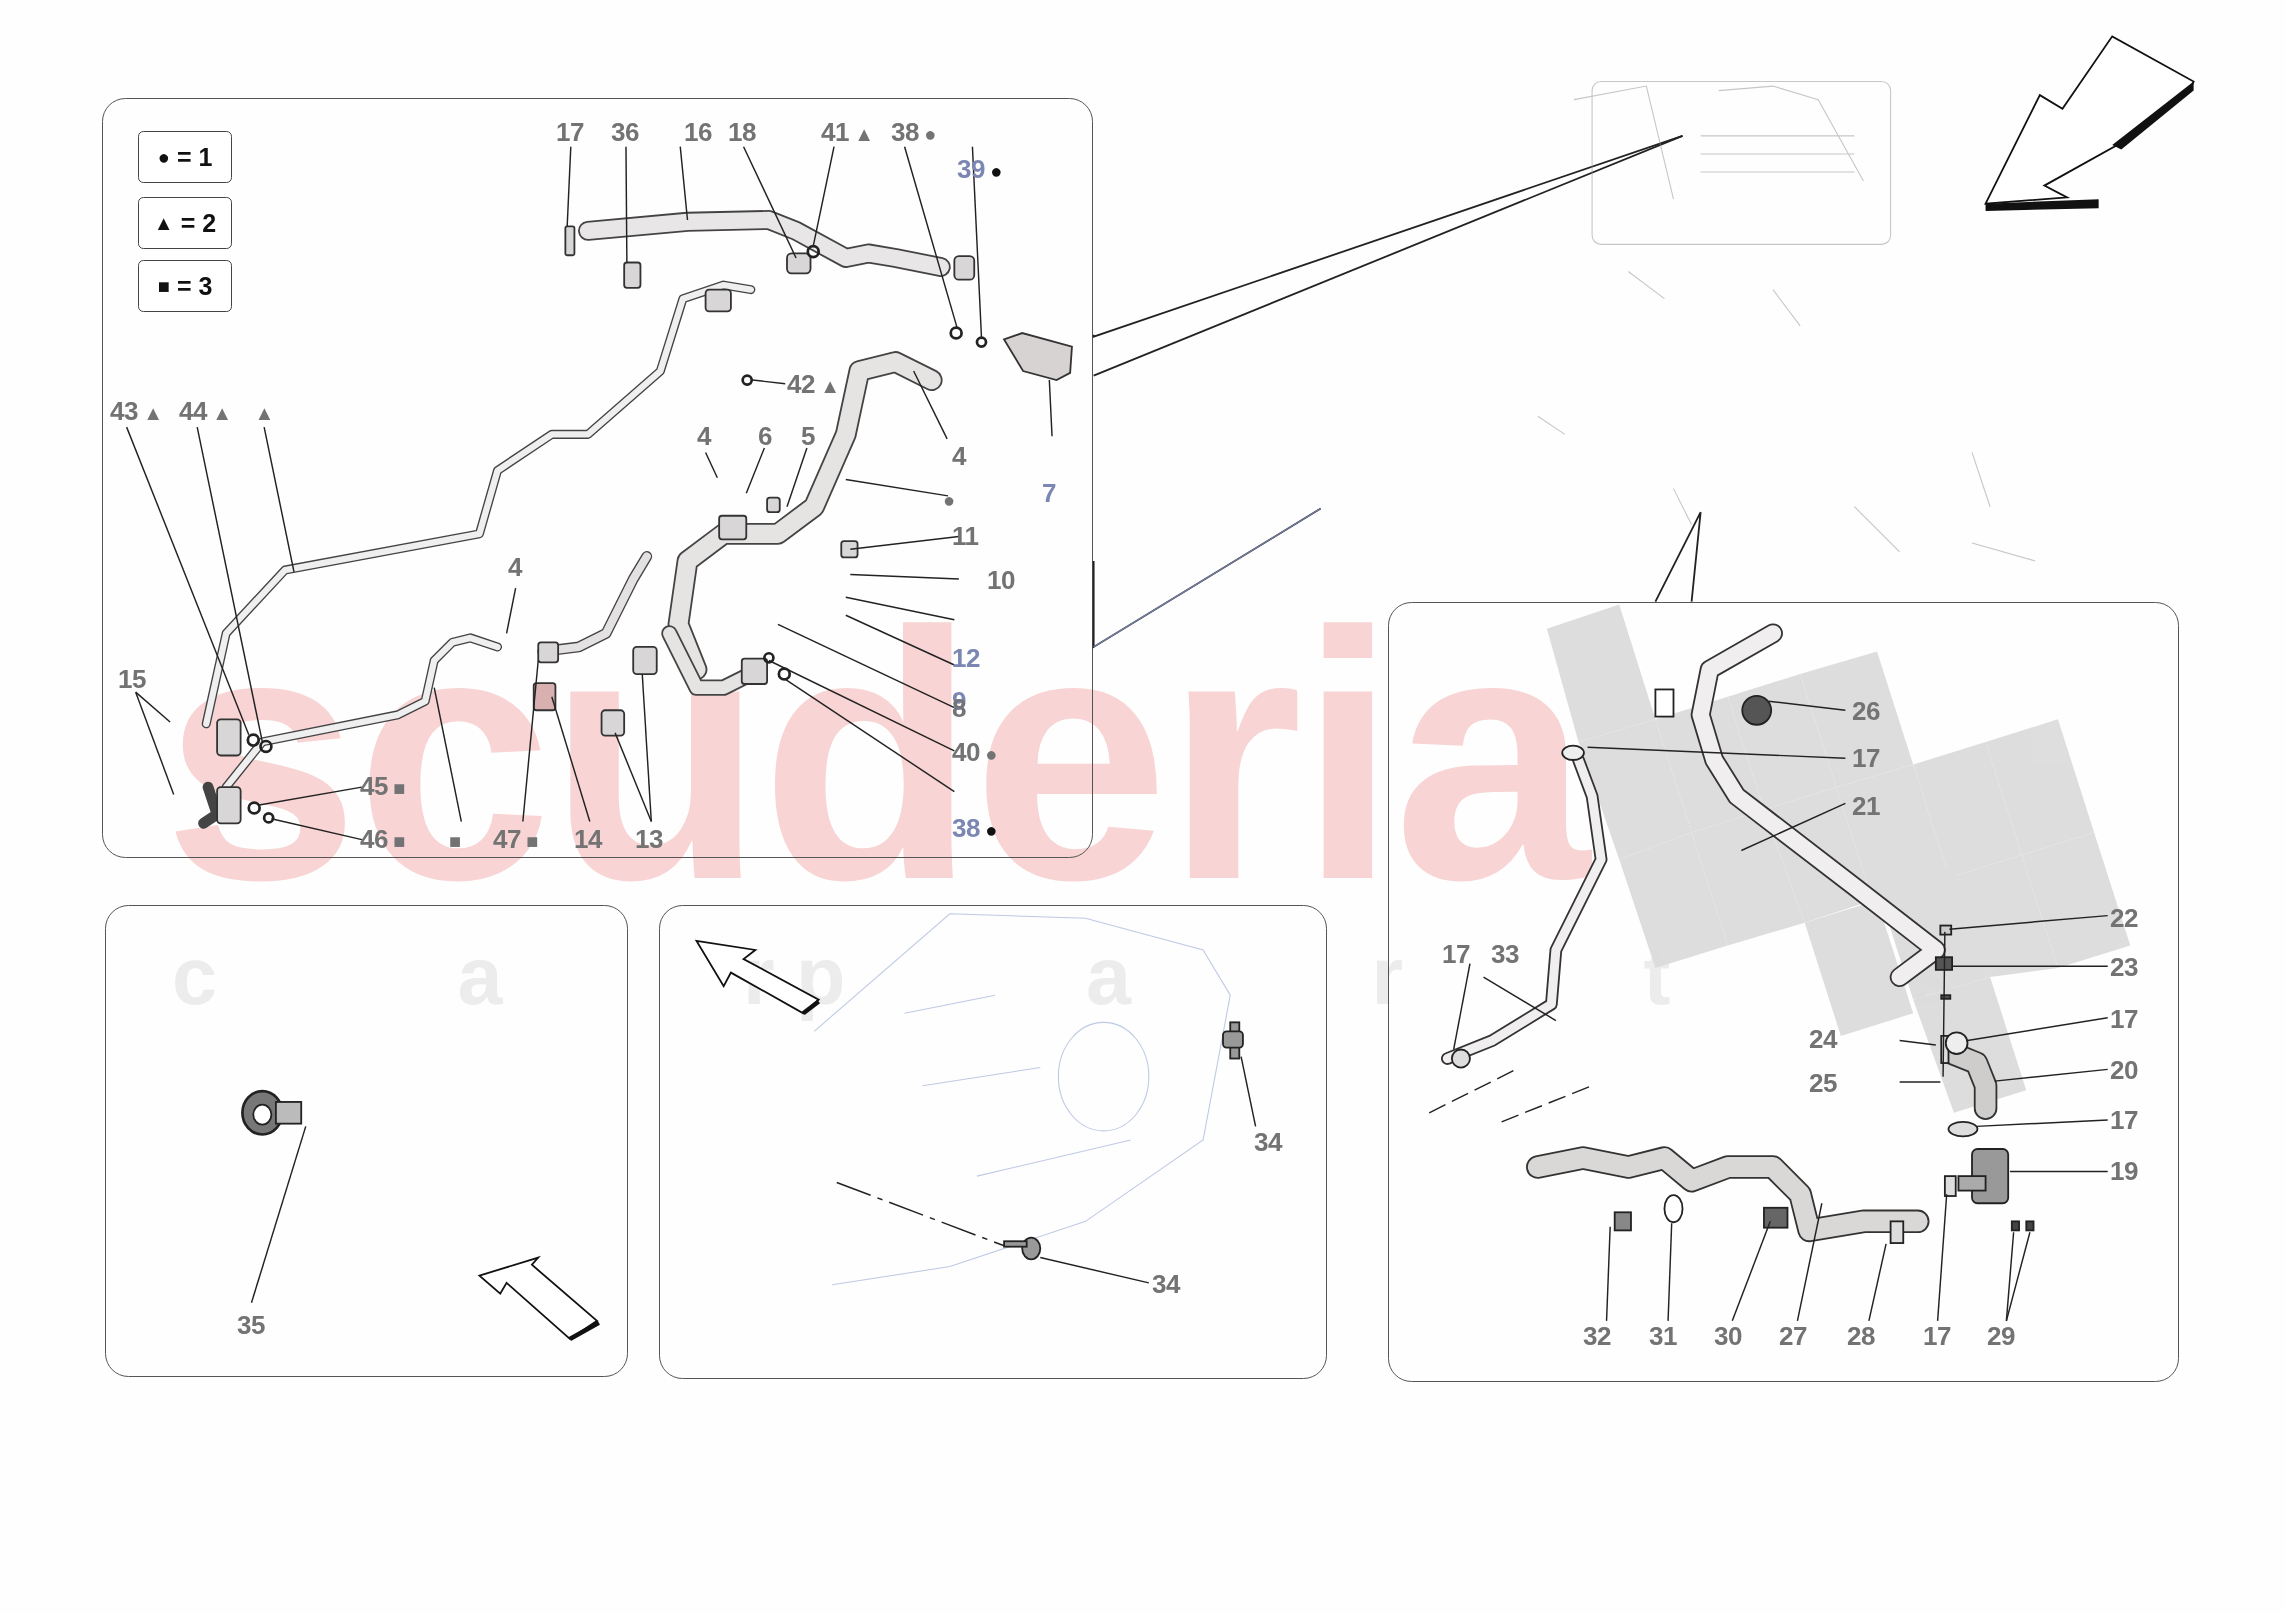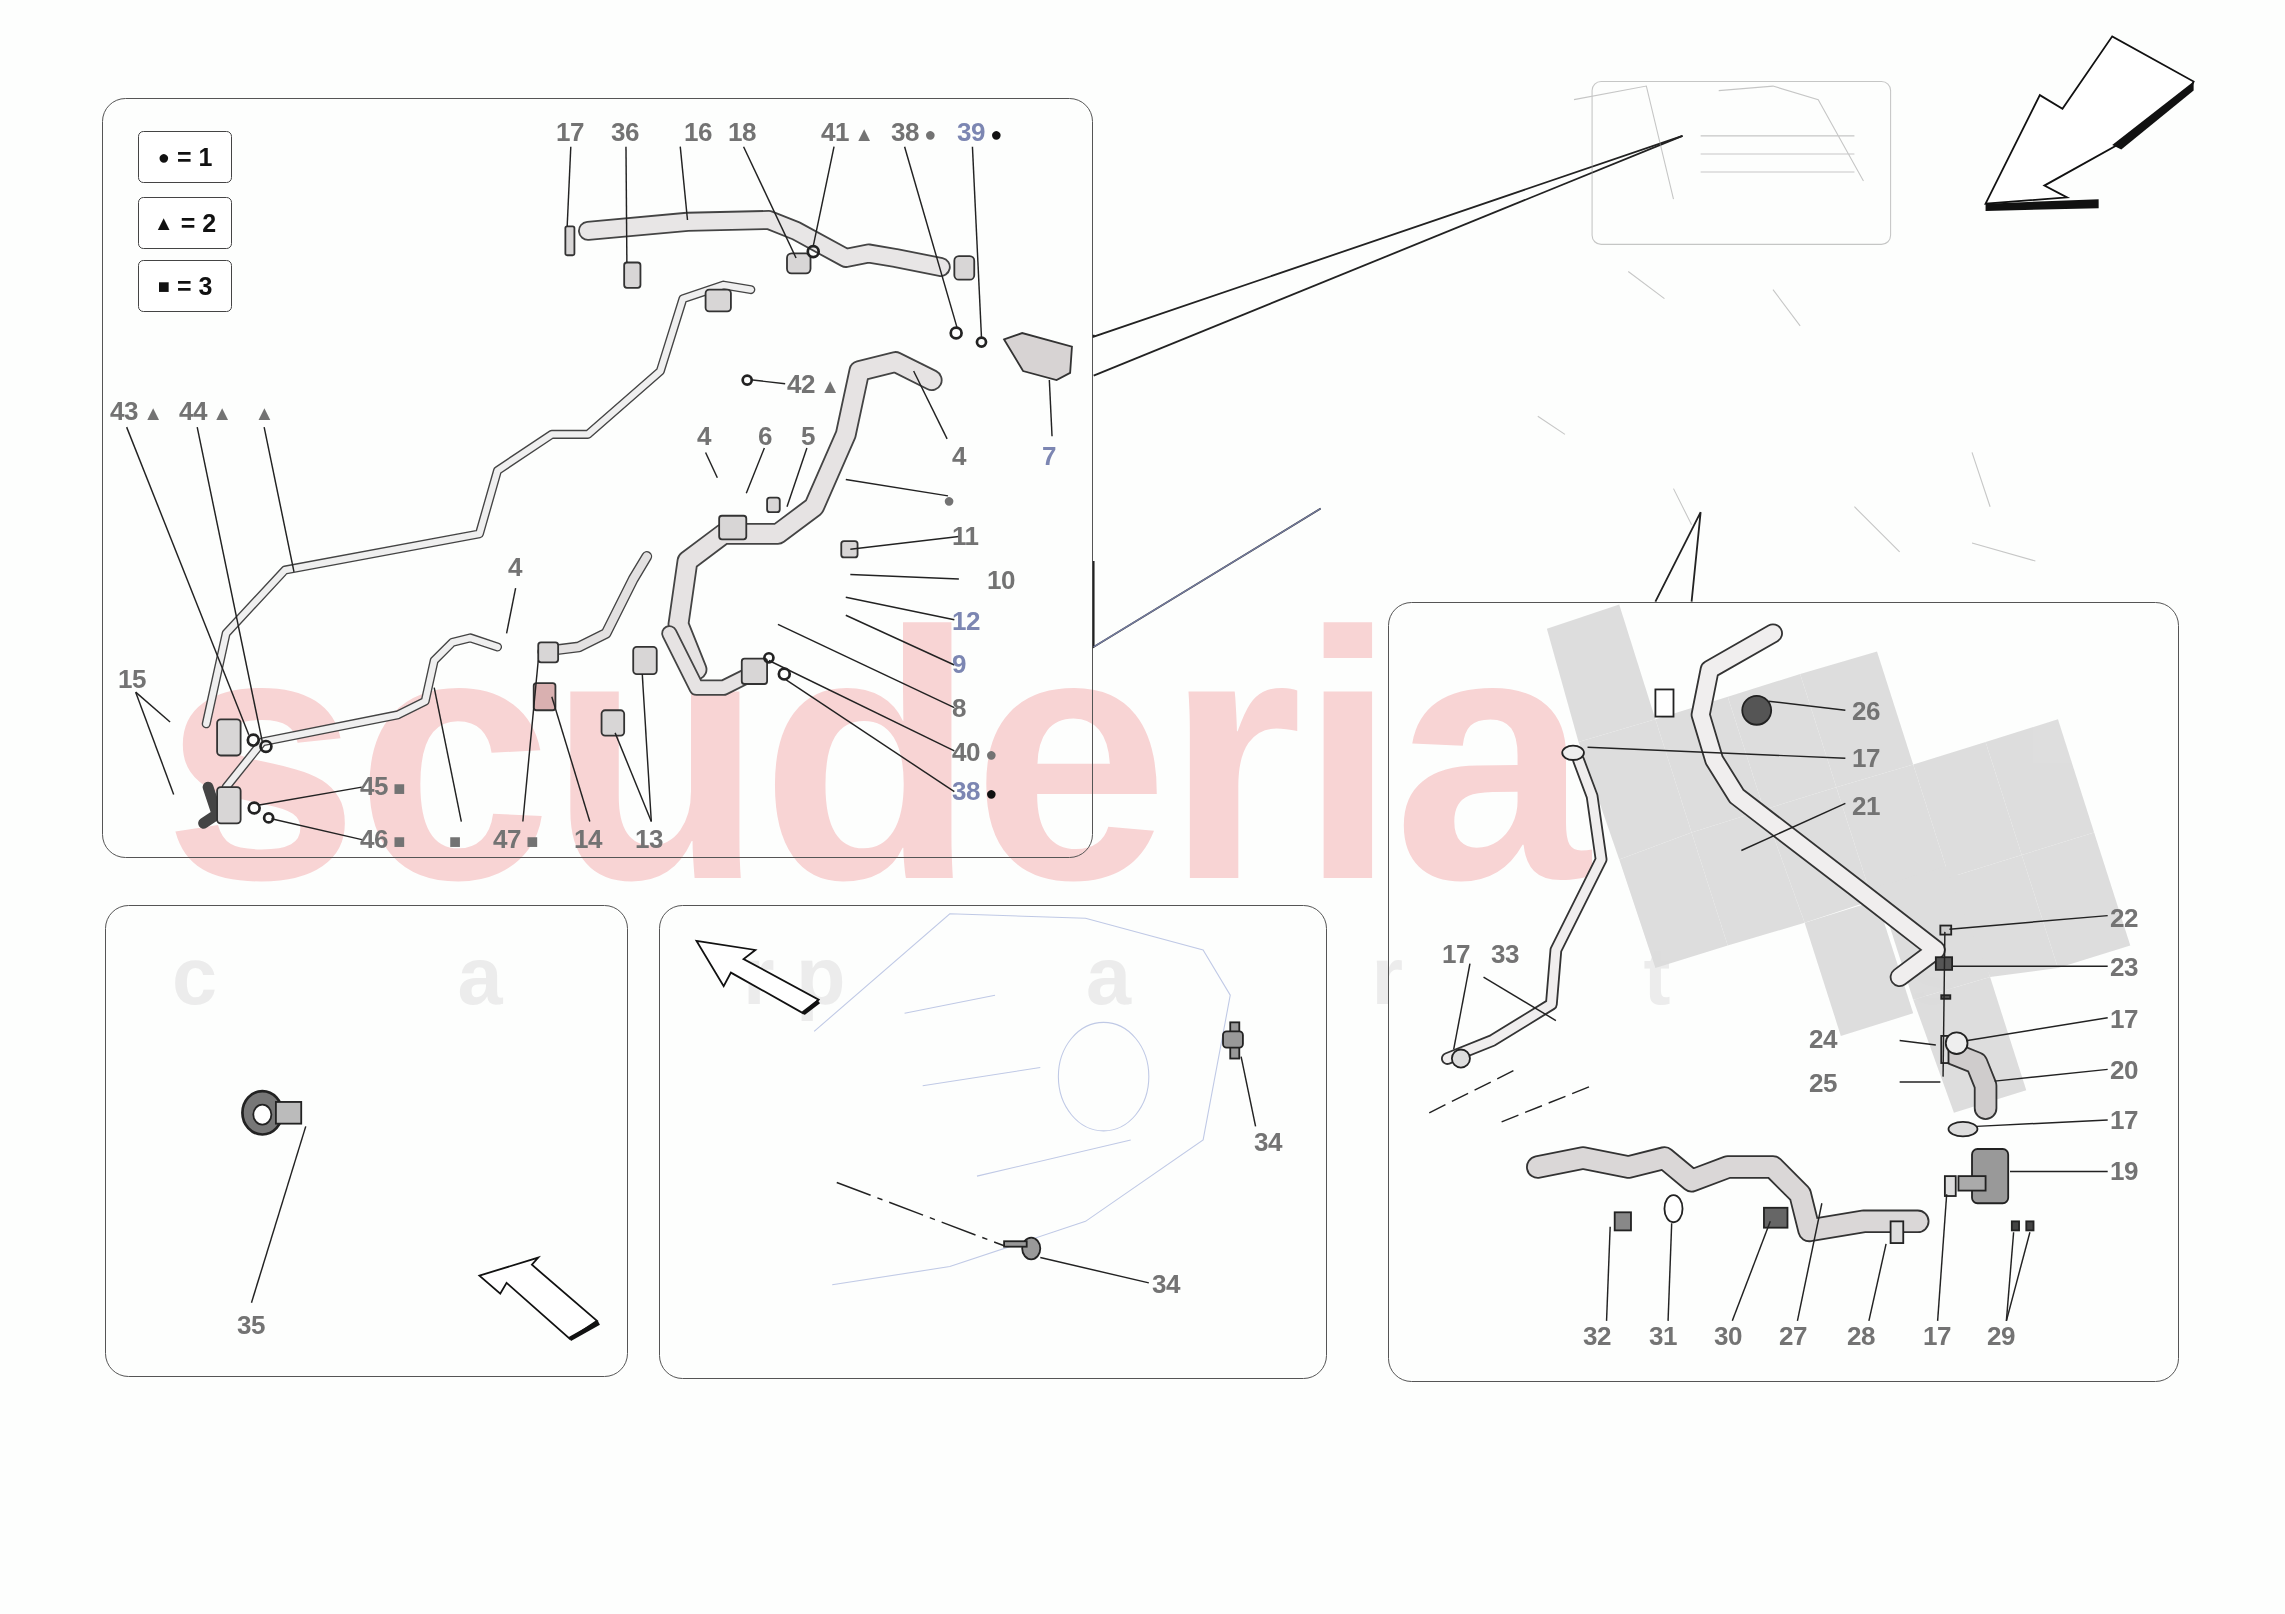--- a/index.html
+++ b/index.html
@@ -1,21 +1,21 @@
 <!DOCTYPE html>
 <html style="font-size:14.5px"><head>
 <meta charset="utf-8">
 <style>
   html,body{margin:0;padding:0;background:#fdfefd;}
   body{width:2285px;height:1615px;position:relative;overflow:hidden;font-family:"Liberation Sans","DejaVu Sans",sans-serif;}
   .panel{position:absolute;border:1.8px solid #555;border-radius:23.5px;background:transparent;box-sizing:border-box;}
   .wm{position:absolute;font-family:"Liberation Sans",sans-serif;font-weight:bold;color:#f8d4d4;line-height:1;white-space:nowrap;z-index:0;letter-spacing:-3.6px;}
   .wm2{position:absolute;font-family:"Liberation Sans",sans-serif;font-weight:bold;color:#ececec;line-height:1;white-space:nowrap;z-index:0;}
   .lbl{position:absolute;font-weight:bold;font-size:26px;color:#737373;white-space:nowrap;z-index:5;line-height:1;letter-spacing:-0.5px;}
-  .lbl.blue{color:#7c86b2;}
+  .lbl.blue{color:#7c86b2;margin-top:37px;}
   .sym{font-size:20px;margin-left:5.4px;}
   .legend{position:absolute;width:94px;height:52px;border:1.8px solid #444;border-radius:5.4px;box-sizing:border-box;background:#fff;display:flex;align-items:center;justify-content:center;font-weight:bold;font-size:25px;color:#111;z-index:5;}
   svg.layer{position:absolute;left:0;top:0;z-index:3;pointer-events:none;}
   svg.bg{position:absolute;left:0;top:0;z-index:1;pointer-events:none;}
 </style>
 </head>
 <body>
 
 <svg class="bg" width="2285" height="1615" viewBox="0 0 2526 1785">
   <g fill="#dcdcdc" opacity="0.95">

